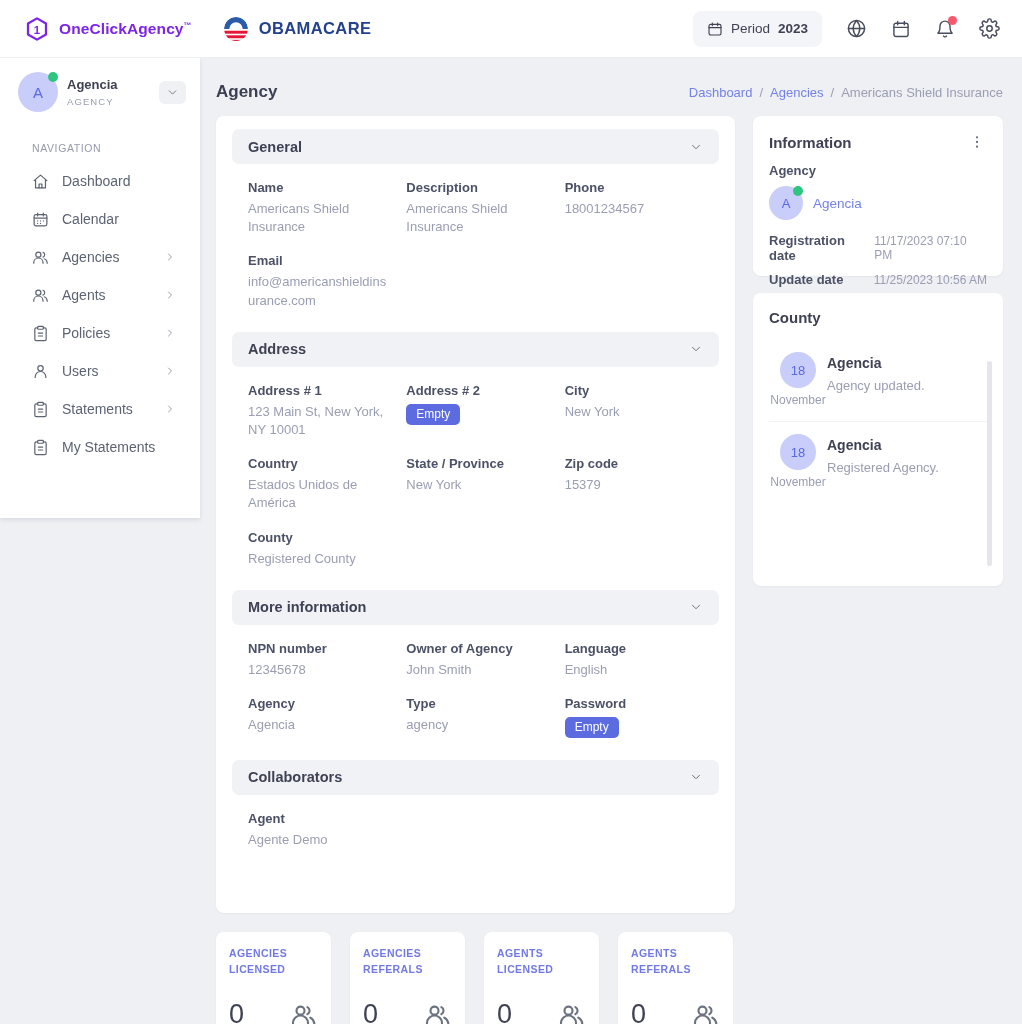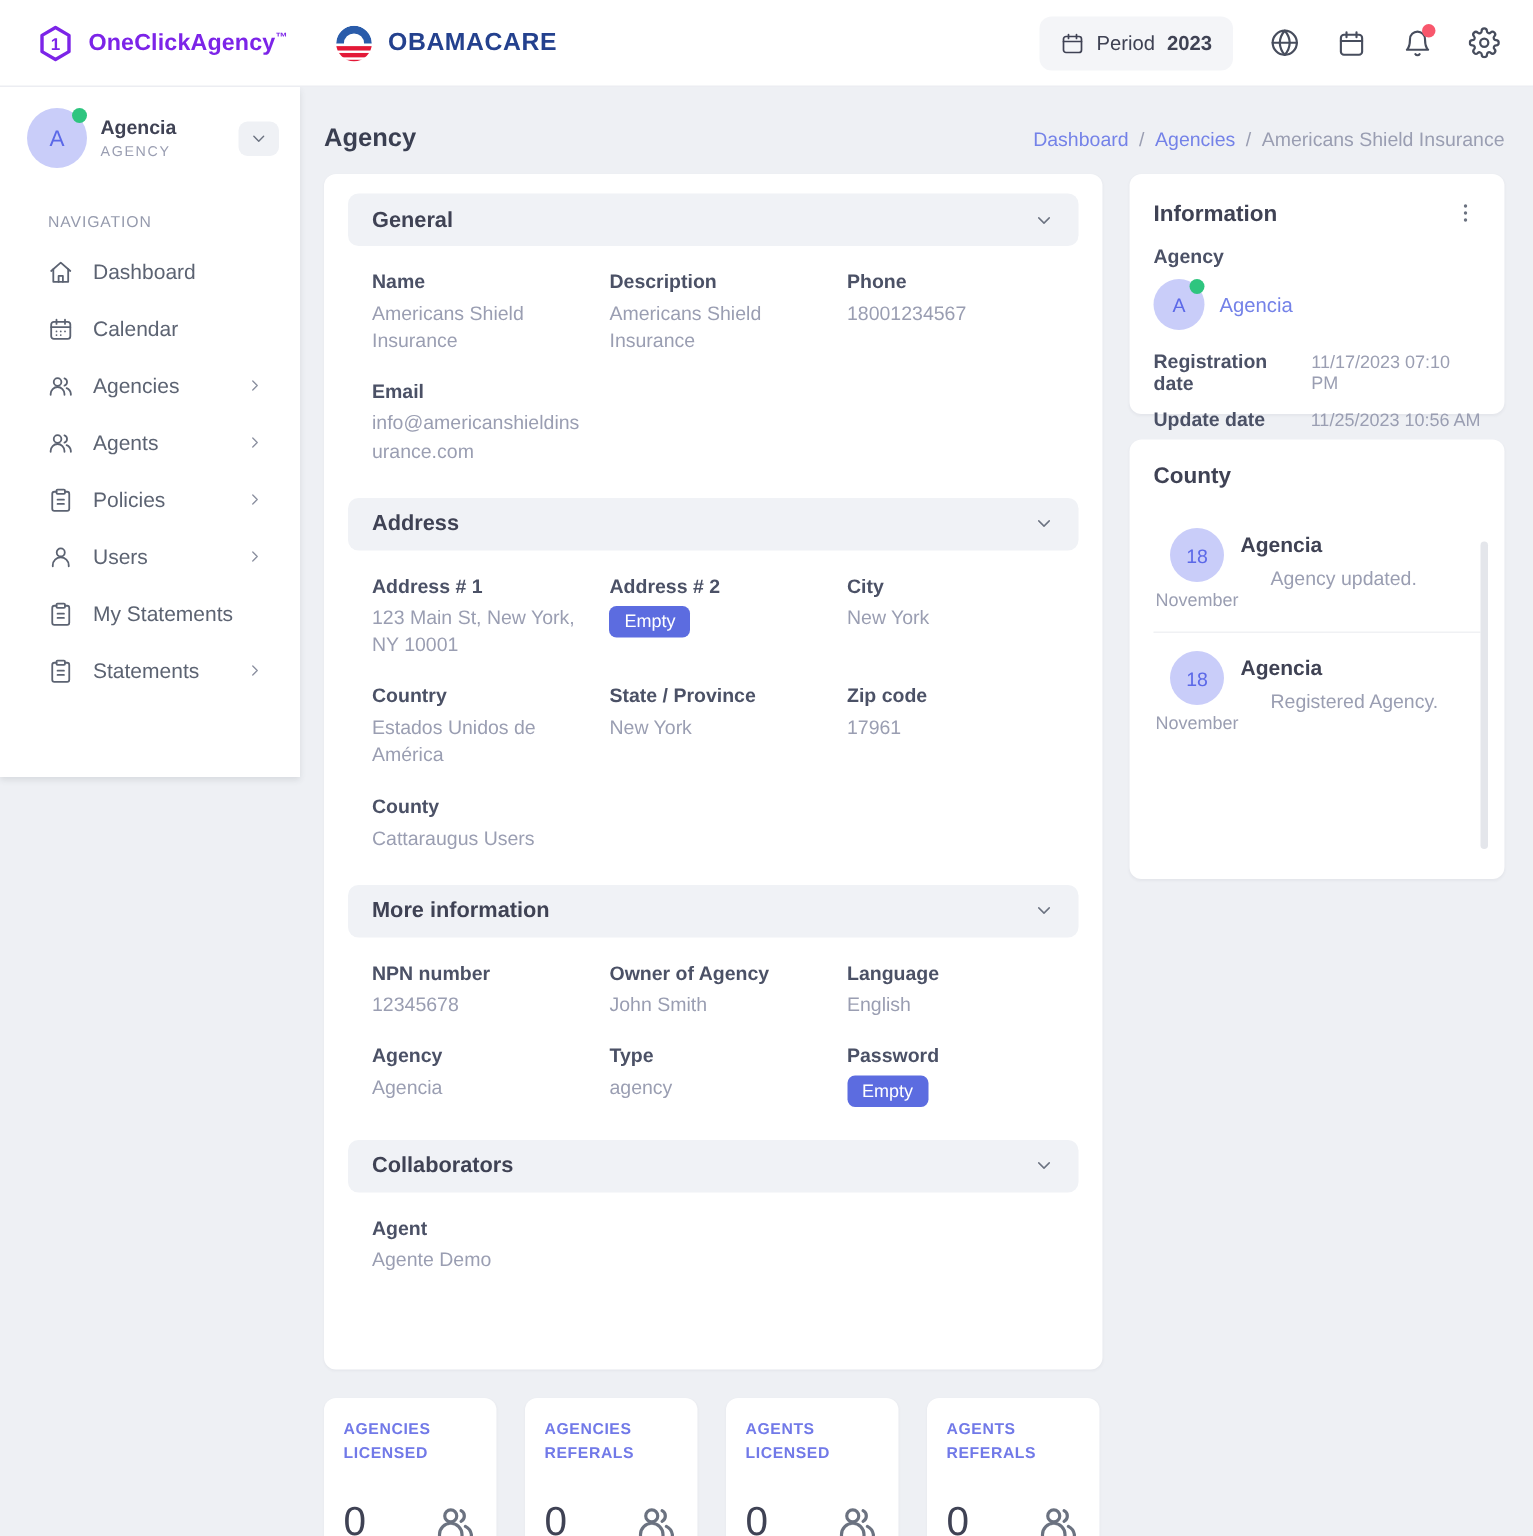--- a/index.html
+++ b/index.html
@@ -121,21 +121,21 @@
   .history-list { margin-top:14px; }
   .history-item { display:flex; padding:12px 0 14px; }
   .history-item.divided { border-top:1px solid #f0f1f4; }
   .h-date { width:58px; text-align:center; flex-shrink:0; }
   .h-bubble {
     width:36px; height:36px; border-radius:50%; background:#c9cdf9; color:#5b68e8;
     display:flex; align-items:center; justify-content:center; font-size:13px; margin:0 auto;
   }
   .h-month { font-size:12px; color:#9a9eb2; margin-top:5px; }
   .h-title { font-size:14px; font-weight:bold; color:#3f4254; margin-top:3px; }
-  .h-desc { font-size:13px; color:#9a9eb2; margin-top:7px;margin-left:20px; }
+  .h-desc { font-size:13px; color:#9a9eb2; margin-top:7px; }
   .h-scrollbar { position:absolute; right:11px; top:68px; width:5px; height:205px; background:#e4e6eb; border-radius:3px; }
 </style>
 </head>
 <body>
 
 <header class="topbar">
   <div class="brand-group">
     <div class="brand">
       <span>
         <svg width="26" height="26" viewBox="0 0 24 24">
@@ -317,36 +317,36 @@
         </span>
     </div>
     <div class="nav-item">
       <span class="nav-ic">
           <svg class="ic" viewBox="0 0 24 24">
             <path d="M16 4h2a2 2 0 0 1 2 2v14a2 2 0 0 1-2 2H6a2 2 0 0 1-2-2V6a2 2 0 0 1 2-2h2"></path>
             <rect x="8" y="2" width="8" height="4" rx="1"></rect>
             <path d="M9 11.5h6M9 15.5h6"></path>
           </svg>
         </span>
-      <span>My Statements</span>
-    </div>
-    <div class="nav-item">
-      <span class="nav-ic">
-          <svg class="ic" viewBox="0 0 24 24">
-            <path d="M16 4h2a2 2 0 0 1 2 2v14a2 2 0 0 1-2 2H6a2 2 0 0 1-2-2V6a2 2 0 0 1 2-2h2"></path>
-            <rect x="8" y="2" width="8" height="4" rx="1"></rect>
-            <path d="M9 11.5h6M9 15.5h6"></path>
-          </svg>
-        </span>
       <span>Statements</span>
       <span class="nav-chevron">
           <svg class="ic" width="12" height="12" viewBox="0 0 24 24" stroke-width="2.2">
             <polyline points="9 6 15 12 9 18"></polyline>
           </svg>
         </span>
+    </div>
+    <div class="nav-item">
+      <span class="nav-ic">
+          <svg class="ic" viewBox="0 0 24 24">
+            <path d="M16 4h2a2 2 0 0 1 2 2v14a2 2 0 0 1-2 2H6a2 2 0 0 1-2-2V6a2 2 0 0 1 2-2h2"></path>
+            <rect x="8" y="2" width="8" height="4" rx="1"></rect>
+            <path d="M9 11.5h6M9 15.5h6"></path>
+          </svg>
+        </span>
+      <span>My Statements</span>
     </div>
   </nav>
 </aside>
 
 <main class="main">
   <div class="page-head">
     <h1 class="page-title">Agency</h1>
     <div class="breadcrumb">
       <a class="crumb-link">Dashboard</a>
       <span>/</span>
@@ -416,25 +416,25 @@
           <div>
             <div class="field-label">Country</div>
             <div class="field-value">Estados Unidos de América</div>
           </div>
           <div>
             <div class="field-label">State / Province</div>
             <div class="field-value">New York</div>
           </div>
           <div>
             <div class="field-label">Zip code</div>
-            <div class="field-value">17961</div>
+            <div class="field-value">15379</div>
           </div>
           <div>
             <div class="field-label">County</div>
-            <div class="field-value">Cattaraugus Users</div>
+            <div class="field-value">Registered County</div>
           </div>
           <div></div>
             <div></div>
         </div>
       </div>
 
       <div class="section">
         <div class="section-head">
           <span class="section-title">More information</span>
           <span class="section-chevron">

